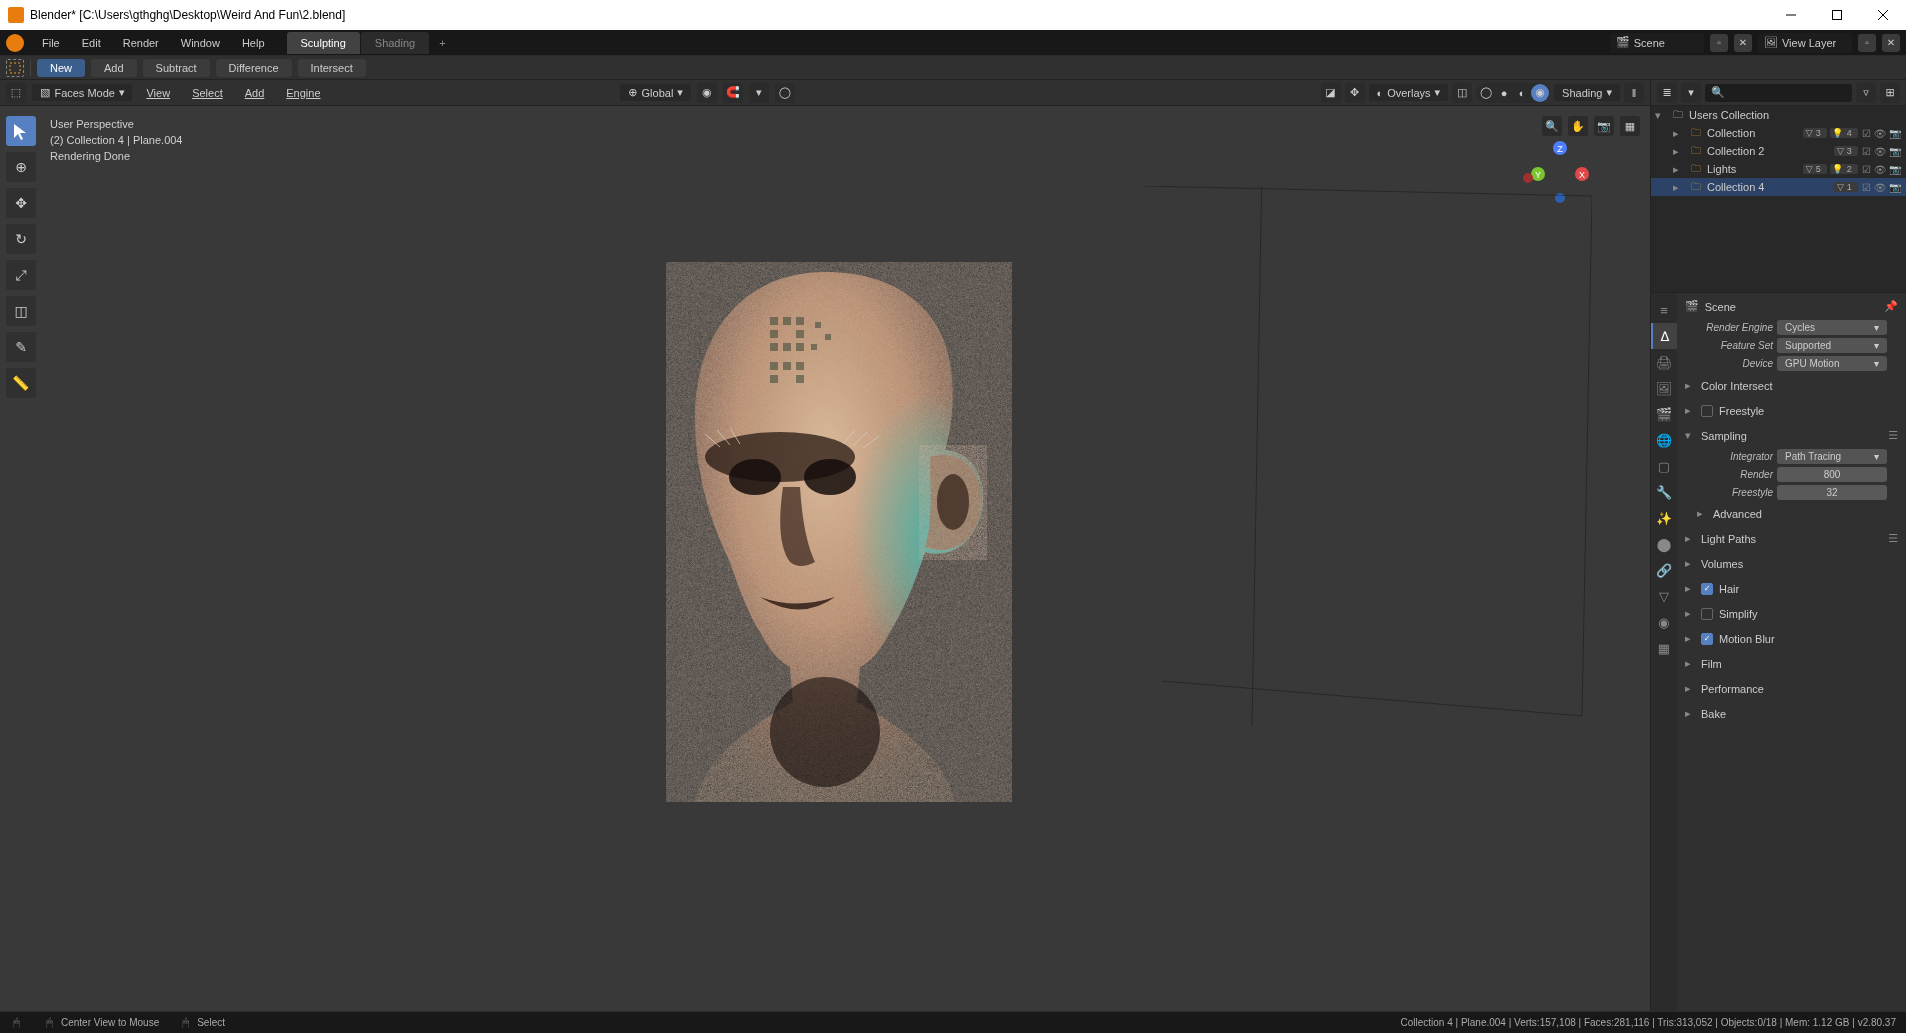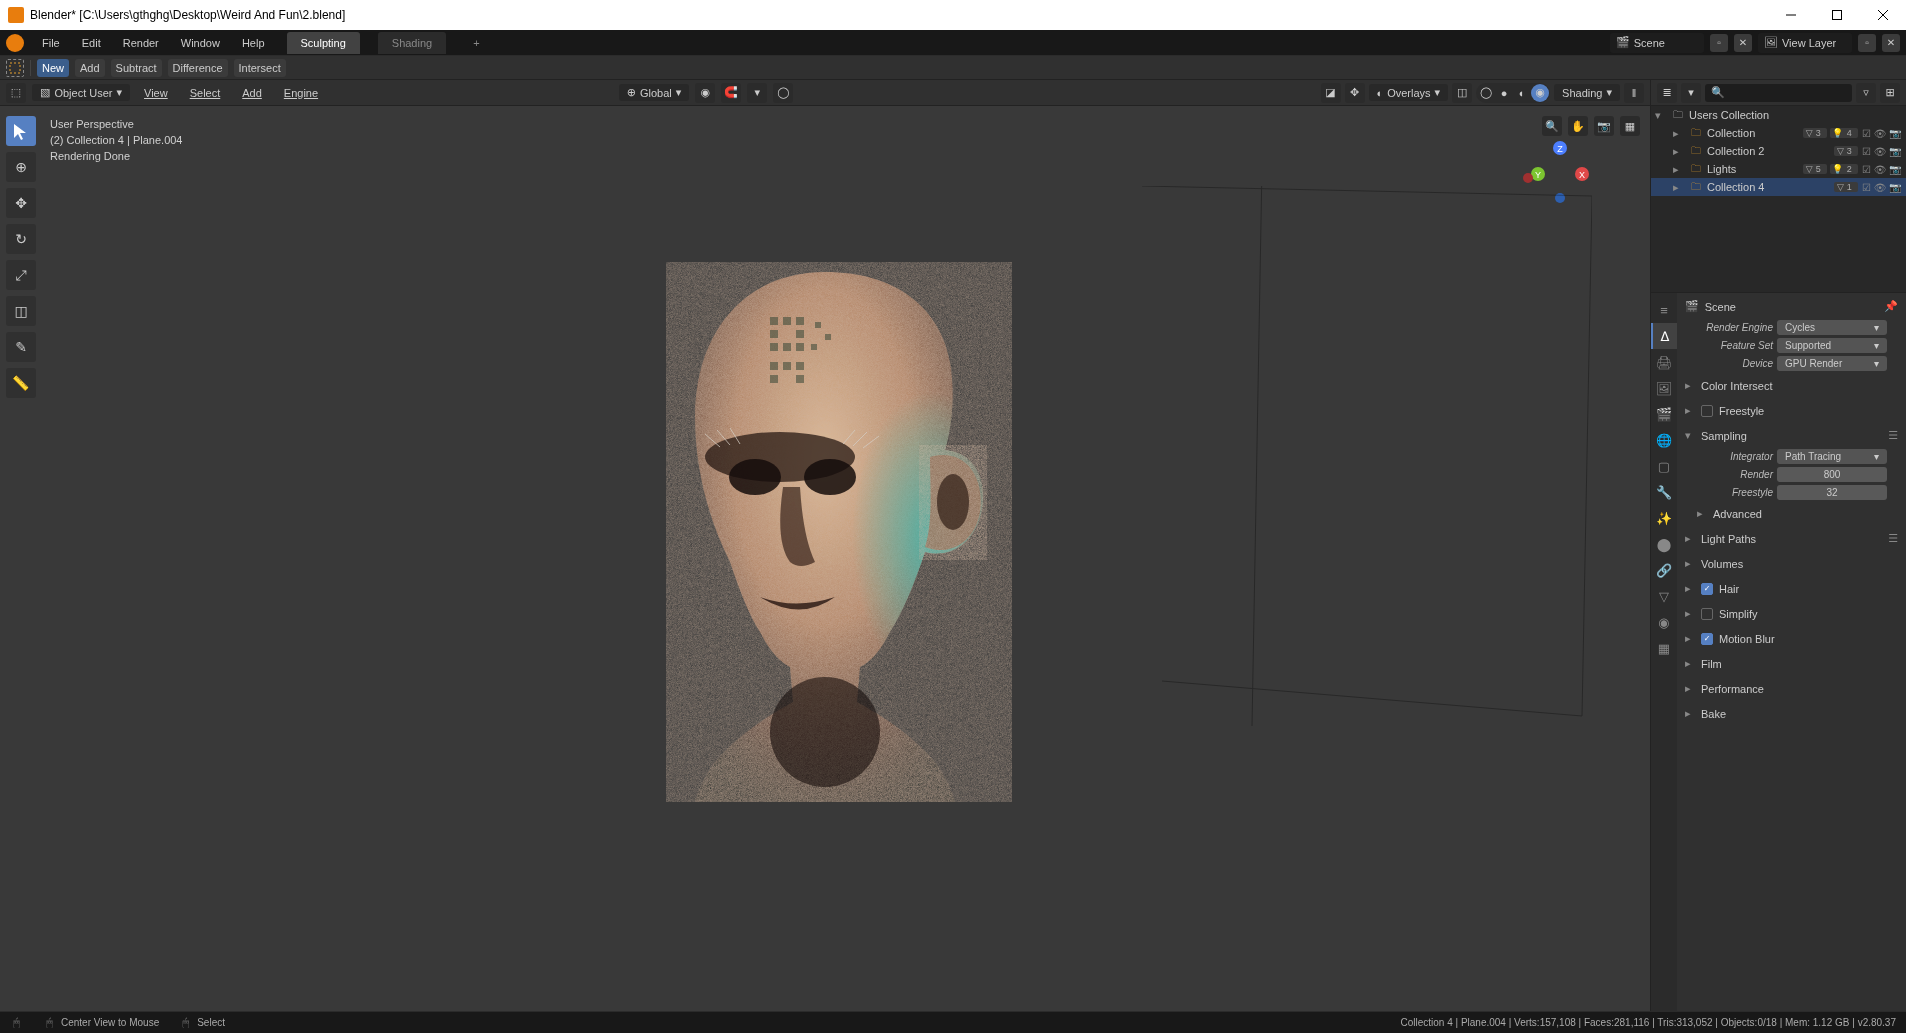--- a/index.html
+++ b/index.html
@@ -7,30 +7,30 @@
 
 .titlebar { height: 30px; background: #fff; display: flex; align-items: center; justify-content: space-between; padding: 0 0 0 8px; color: #000; font-size: 12px; }
 .titlebar-left { display: flex; align-items: center; gap: 6px; }
 .titlebar-icon { width: 16px; height: 16px; background: #e87d0d; border-radius: 2px; }
 .titlebar-controls { display: flex; }
 .titlebar-btn { width: 46px; height: 30px; display: flex; align-items: center; justify-content: center; cursor: pointer; color: #000; }
 
 .topbar { height: 26px; background: #181818; display: flex; align-items: center; padding: 0 6px; gap: 2px; border-bottom: 1px solid #2b2b2b; }
 .blender-logo { width: 18px; height: 18px; background: #e87d0d; border-radius: 50%; margin-right: 6px; }
 .menu-item { padding: 4px 10px; cursor: pointer; border-radius: 3px; }
-.workspace-tabs { display: flex; margin-left: 10px; gap: 18px; }
+.workspace-tabs { display: flex; margin-left: 10px; gap: 1px; }
 .ws-tab { padding: 5px 14px; background: #2b2b2b; cursor: pointer; border-radius: 3px 3px 0 0; color: #888; }
 .ws-tab.active { background: #424242; color: #fff; }
 .ws-add { padding: 5px 9px; cursor: pointer; color: #888; }
 .topbar-right { margin-left: auto; display: flex; align-items: center; gap: 6px; }
 .scene-field { display: flex; align-items: center; background: #1d1d1d; border-radius: 3px; height: 20px; padding: 0 6px; min-width: 94px; gap: 4px; }
 .icon-btn-sm { width: 18px; height: 18px; display: flex; align-items: center; justify-content: center; background: #3b3b3b; border-radius: 3px; cursor: pointer; font-size: 10px; }
 
 .toolbar2 { height: 24px; background: #303030; display: flex; align-items: center; padding: 0 6px; gap: 6px; border-bottom: 1px solid #222; }
-.tb2-btn { padding: 3px 5px; cursor: pointer; border-radius: 3px; background: #3b3b3b; }
+.tb2-btn { padding: 3px 13px; cursor: pointer; border-radius: 3px; background: #3b3b3b; }
 .tb2-btn.primary { background: #3b5e8c; color: #fff; }
 .tb2-icon { width: 18px; height: 18px; display: flex; align-items: center; justify-content: center; border: 1px dashed #888; border-radius: 2px; }
 
 .main-layout { display: flex; height: calc(100vh - 30px - 26px - 24px - 22px); }
 .viewport-area { flex: 1; display: flex; flex-direction: column; background: #393939; position: relative; }
 .viewport-header { height: 26px; background: #303030; display: flex; align-items: center; padding: 0 6px; gap: 6px; border-bottom: 1px solid #222; }
 .vh-dropdown { display: flex; align-items: center; gap: 4px; background: #282828; padding: 2px 8px; border-radius: 3px; cursor: pointer; }
 .vh-item { padding: 3px 8px; cursor: pointer; border-radius: 3px; text-decoration: underline; }
 .vh-right { margin-left: auto; display: flex; align-items: center; gap: 4px; }
 .vh-icon { width: 20px; height: 20px; display: flex; align-items: center; justify-content: center; background: #2b2b2b; border-radius: 3px; cursor: pointer; font-size: 11px; }
@@ -158,21 +158,21 @@
   <div class="tb2-btn">Intersect</div>
 </div>
 
 <div class="main-layout">
   <div class="viewport-area">
 
     <div class="viewport-header">
       <div class="vh-icon">⬚</div>
       <div class="vh-dropdown">
         <span>▧</span>
-        <span>Object User</span>
+        <span>Faces Mode</span>
         <span>▾</span>
       </div>
       <span class="vh-item">View</span>
       <span class="vh-item">Select</span>
       <span class="vh-item">Add</span>
       <span class="vh-item">Engine</span>
       <div style="flex:0.35"></div>
       <div class="vh-dropdown">
         <span>⊕</span>
         <span>Global</span>
@@ -429,21 +429,21 @@
         <div class="prop-row">
           <span class="prop-label">Feature Set</span>
           <div class="prop-value">
               <span>Supported</span>
               <span>▾</span>
             </div>
         </div>
         <div class="prop-row">
           <span class="prop-label">Device</span>
           <div class="prop-value">
-              <span>GPU Render</span>
+              <span>GPU Motion</span>
               <span>▾</span>
             </div>
         </div>
 
         <div class="prop-panel">
             <div class="prop-panel-header">
               <span class="tw">▸</span>
               <span>Color Intersect</span>
             </div>
           </div>

